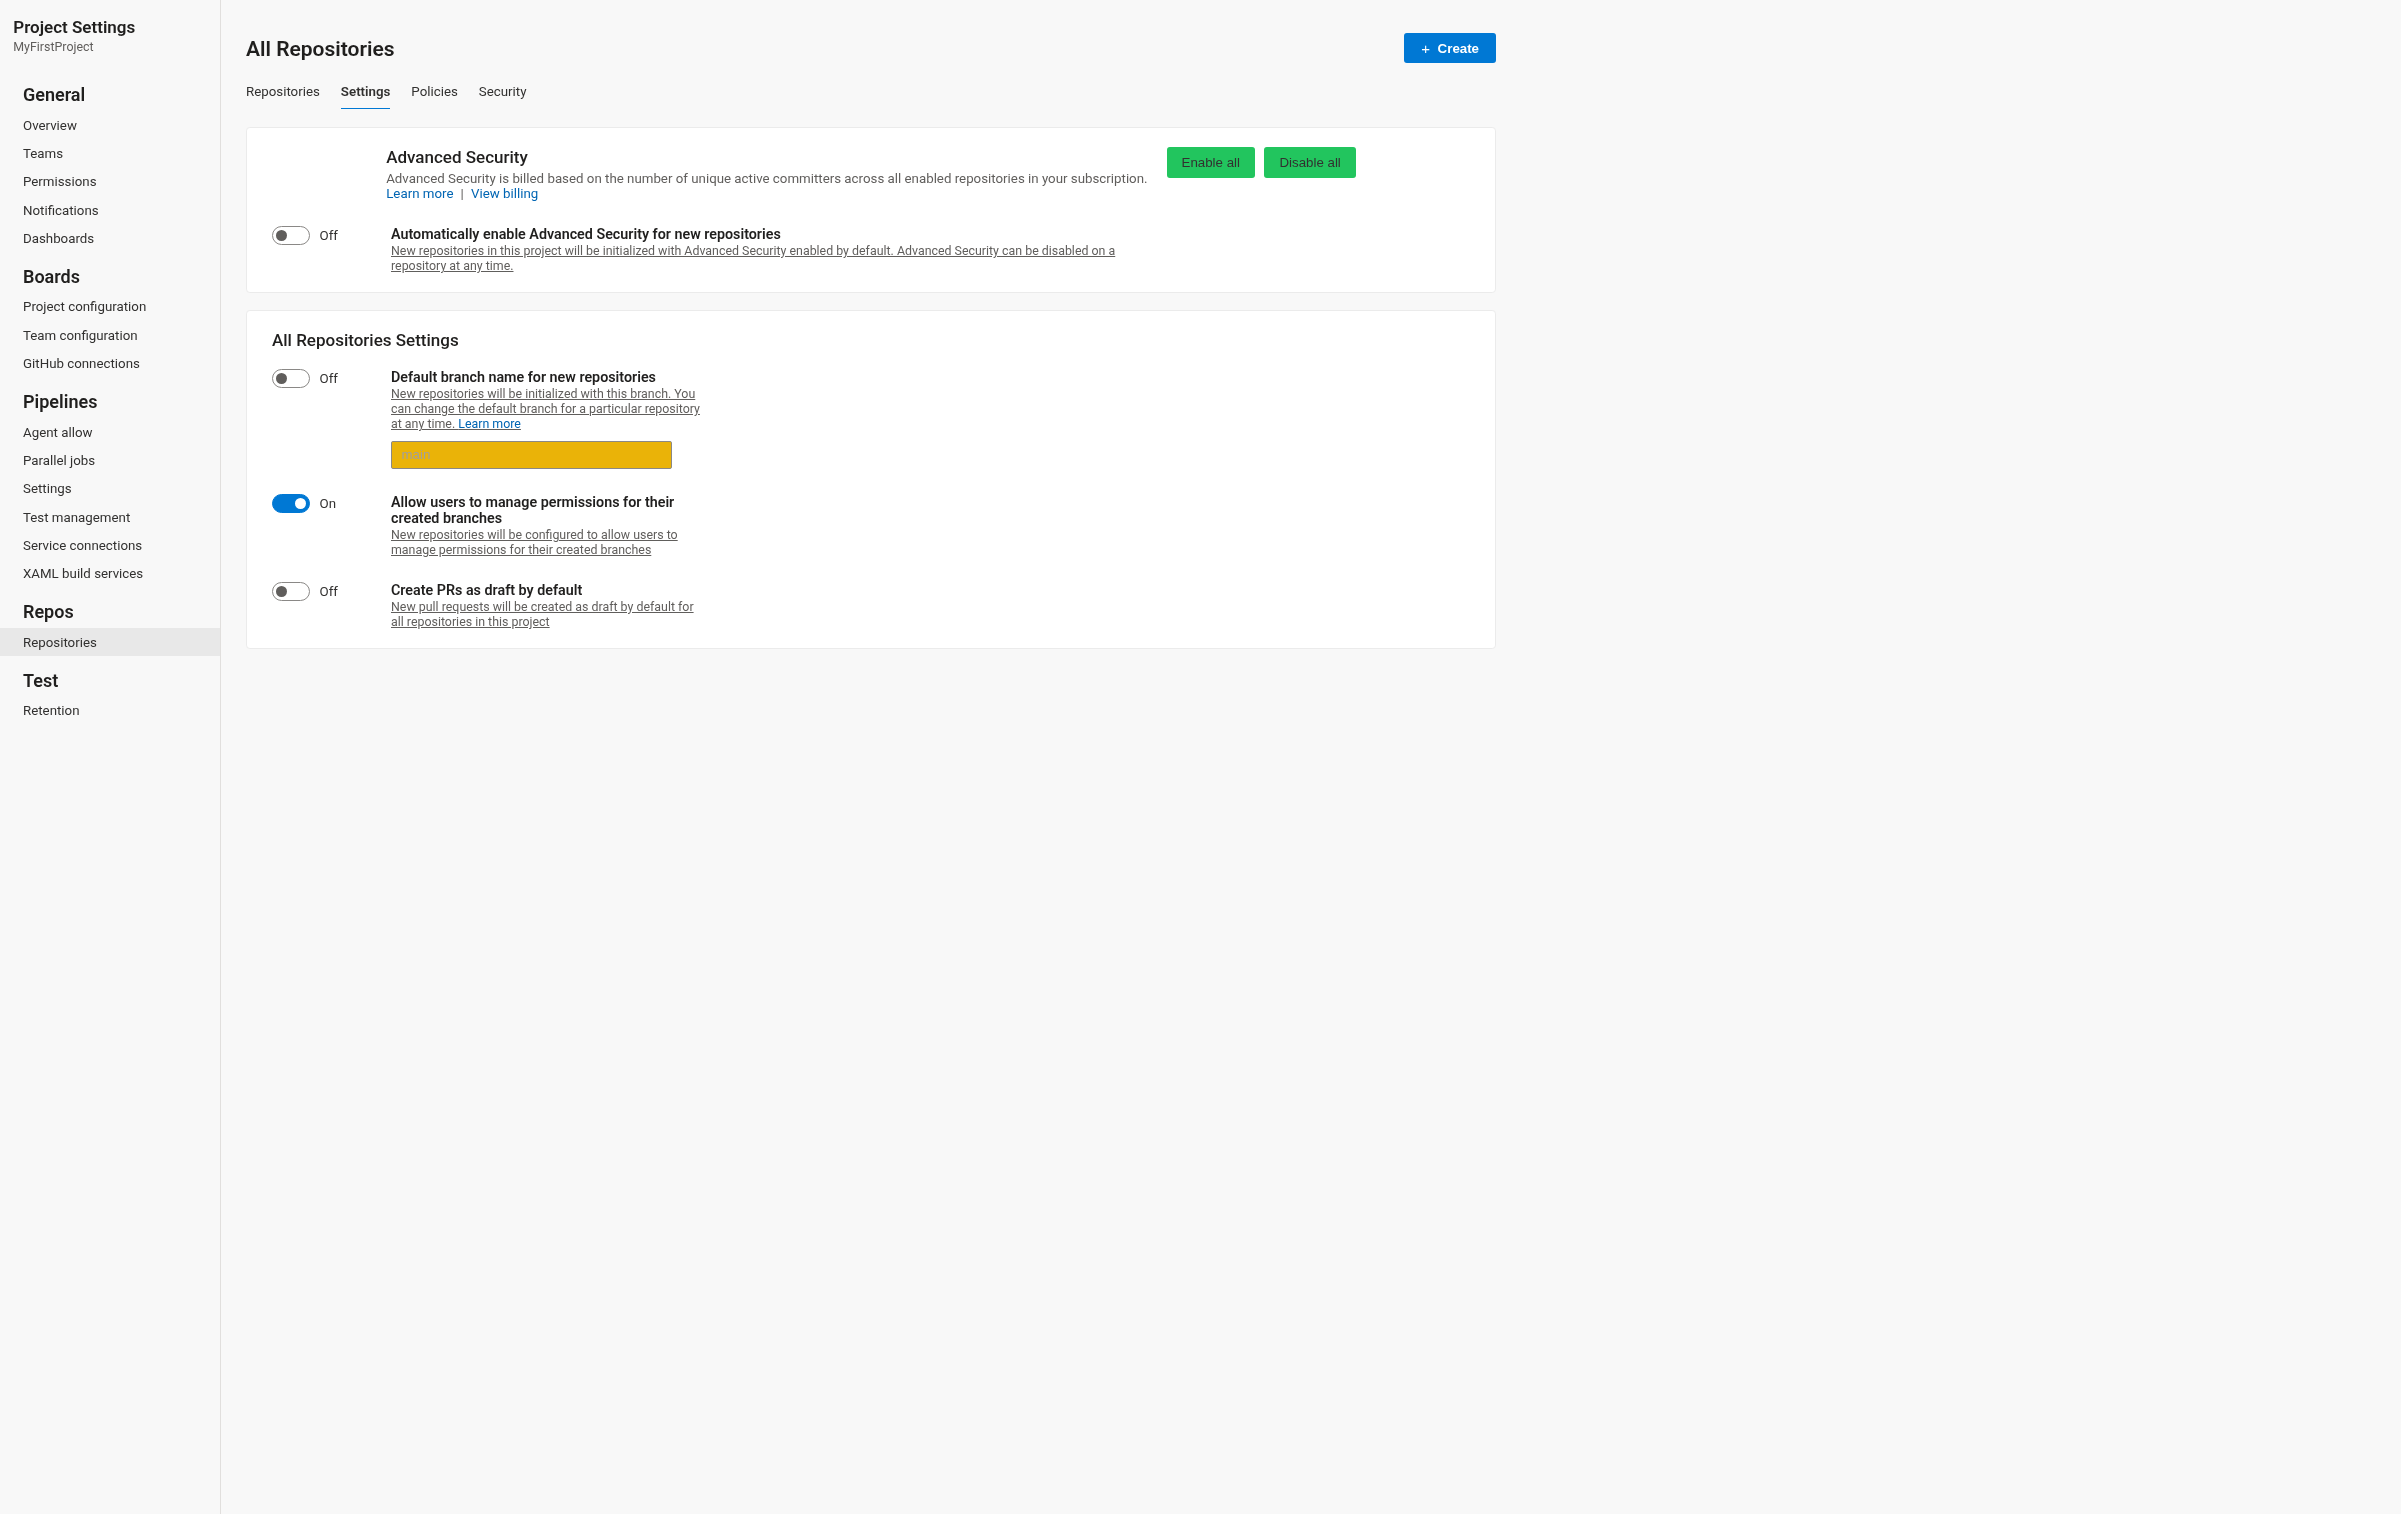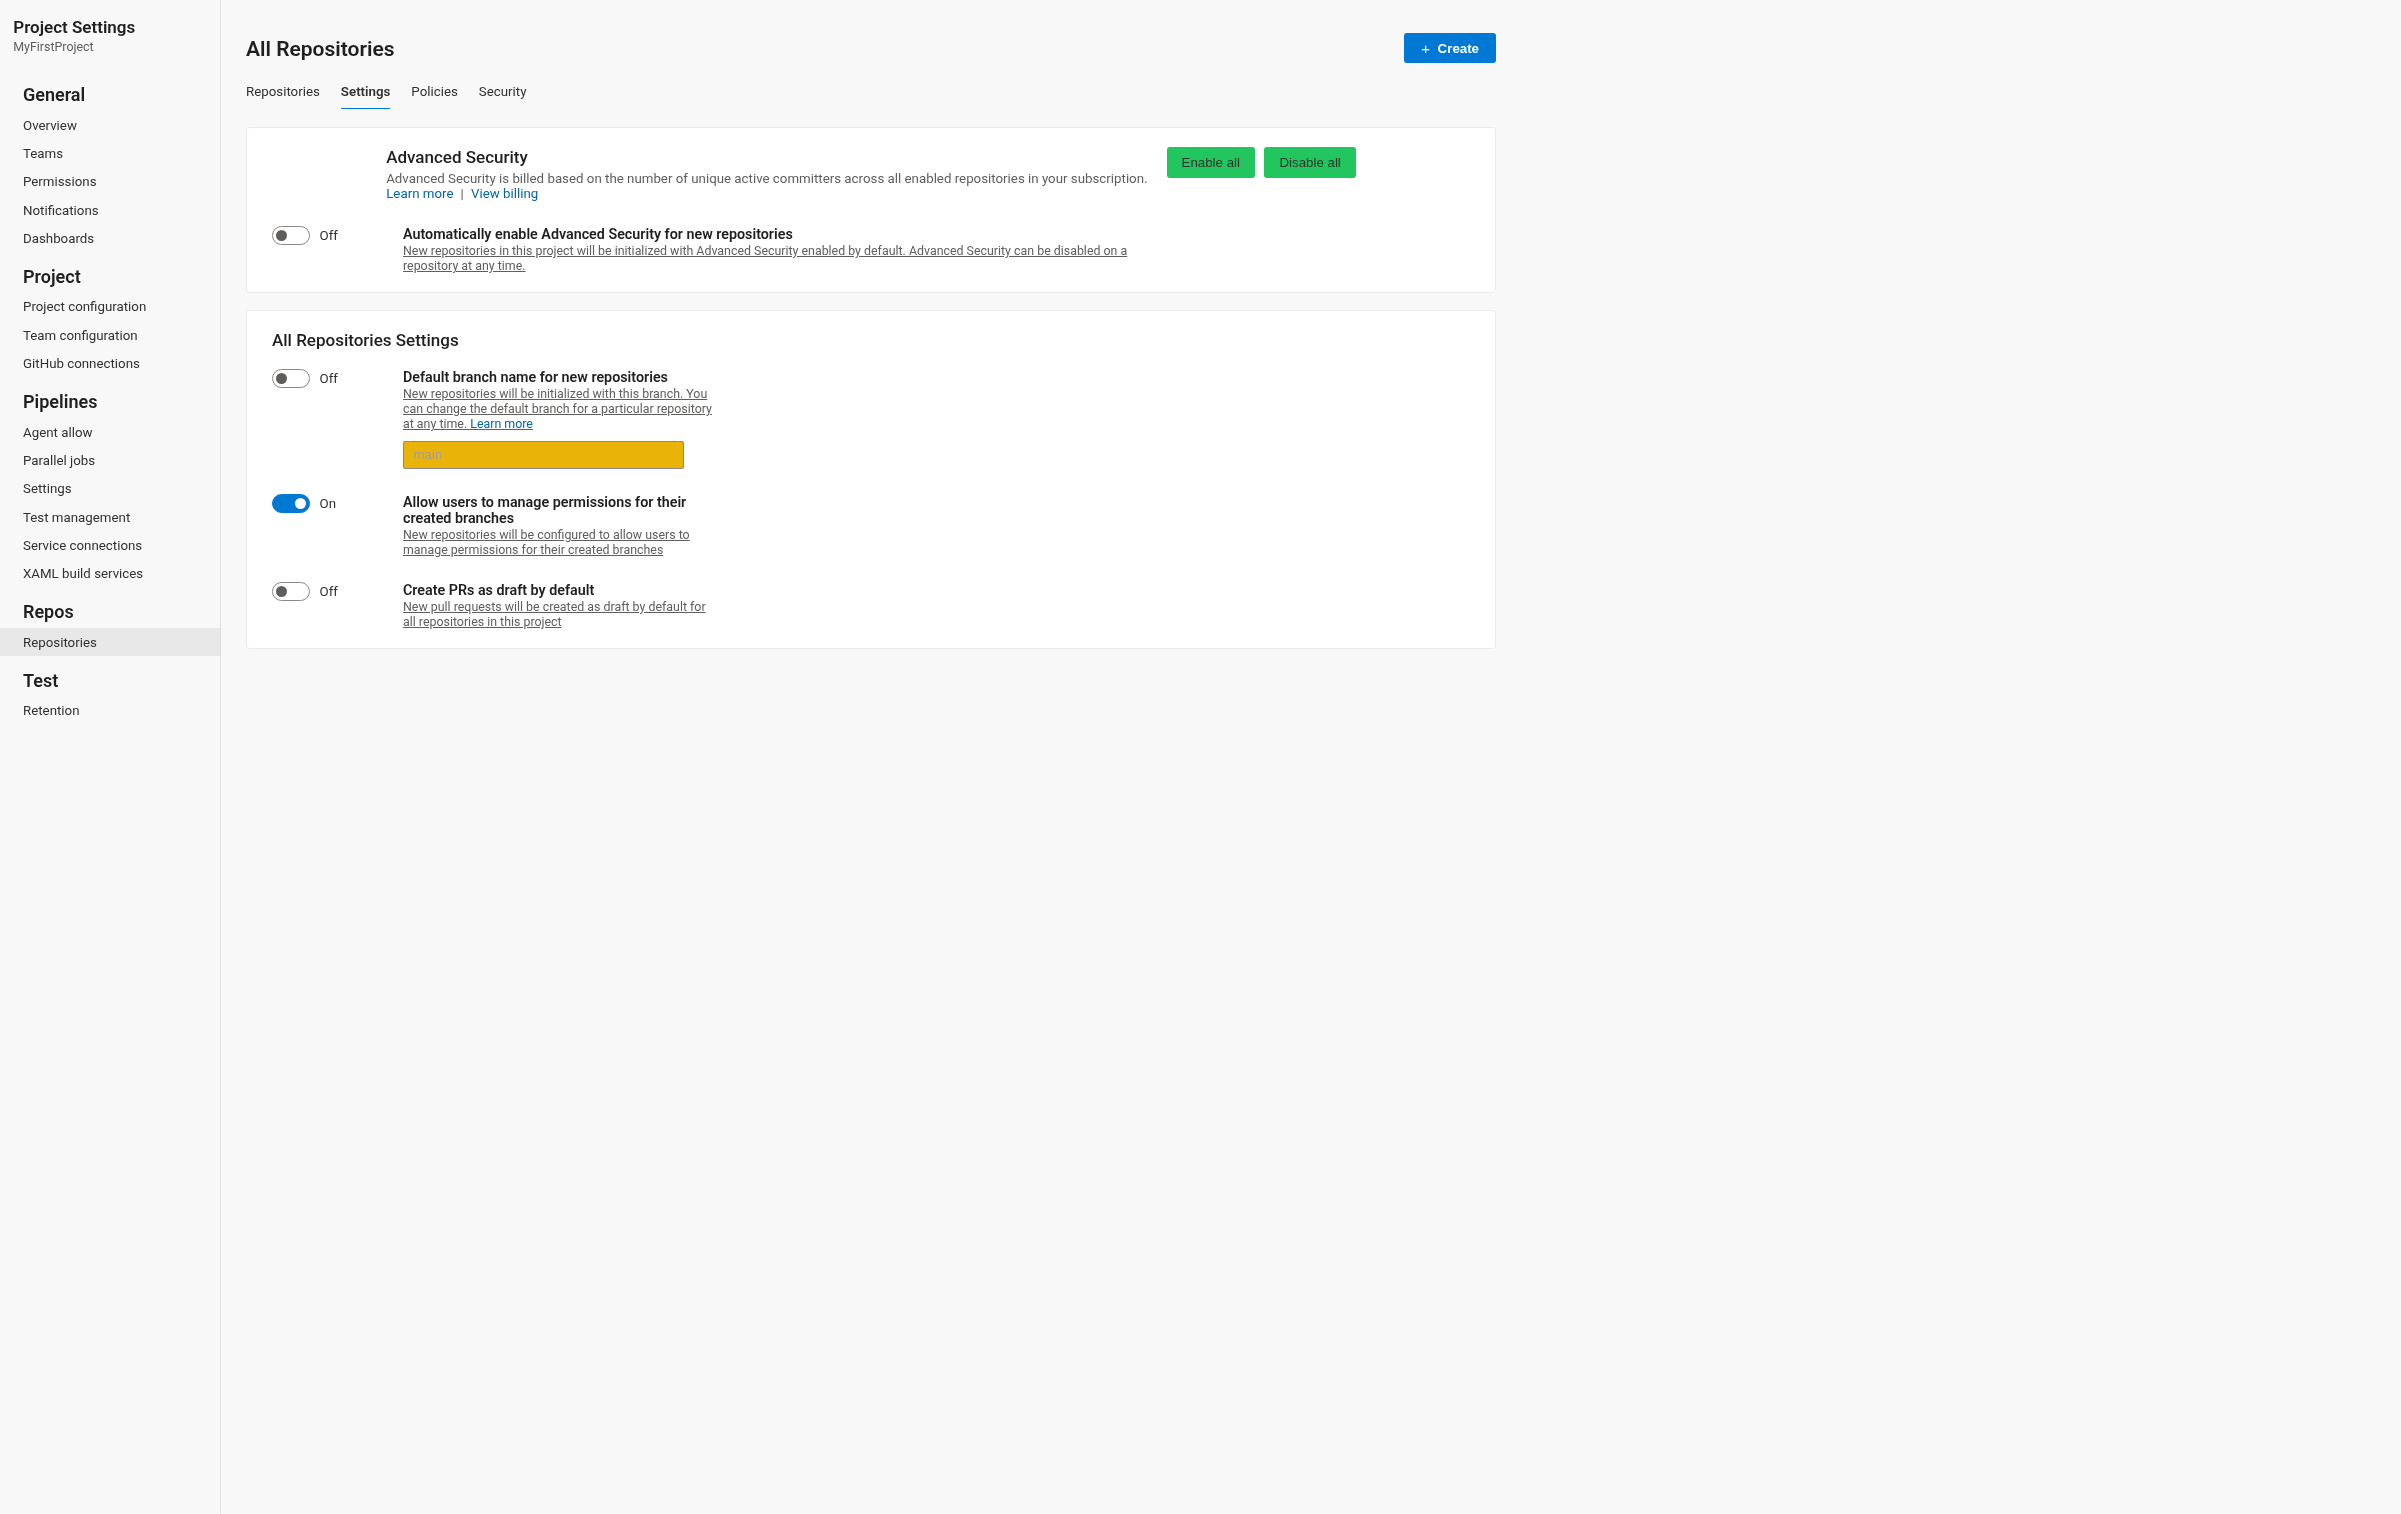--- a/index.html
+++ b/index.html
@@ -89,21 +89,21 @@
   padding: 7.6px 15px;
   font-size: 13.3px;
   border-radius: 2.9px;
   cursor: pointer;
 }
 .btn-row { display: flex; gap: 9.5px; flex-shrink: 0; }
 
 .setting-row {
   display: flex;
   align-items: flex-start;
-  gap: 17px;
+  gap: 5px;
   margin-top: 25px;
 }
 .setting-row:first-of-type { margin-top: 19px; }
 
 .toggle-wrap { display: flex; align-items: center; gap: 9.5px; width: 114px; flex-shrink: 0; }
 .toggle {
   width: 38px;
   height: 19px;
   border-radius: 9.5px;
   position: relative;
@@ -149,21 +149,21 @@
     <div class="sidebar-title">Project Settings</div>
     <div class="sidebar-sub">MyFirstProject</div>
   </div>
   <nav id="sidebar-nav">
       <div class="nav-group-title">General</div>
       <div class="nav-item">Overview</div>
       <div class="nav-item">Teams</div>
       <div class="nav-item">Permissions</div>
       <div class="nav-item">Notifications</div>
       <div class="nav-item">Dashboards</div>
-      <div class="nav-group-title">Project</div>
+      <div class="nav-group-title">Boards</div>
       <div class="nav-item">Project configuration</div>
       <div class="nav-item">Team configuration</div>
       <div class="nav-item">GitHub connections</div>
       <div class="nav-group-title">Pipelines</div>
       <div class="nav-item">Agent allow</div>
       <div class="nav-item">Parallel jobs</div>
       <div class="nav-item">Settings</div>
       <div class="nav-item">Test management</div>
       <div class="nav-item">Service connections</div>
       <div class="nav-item">XAML build services</div>

